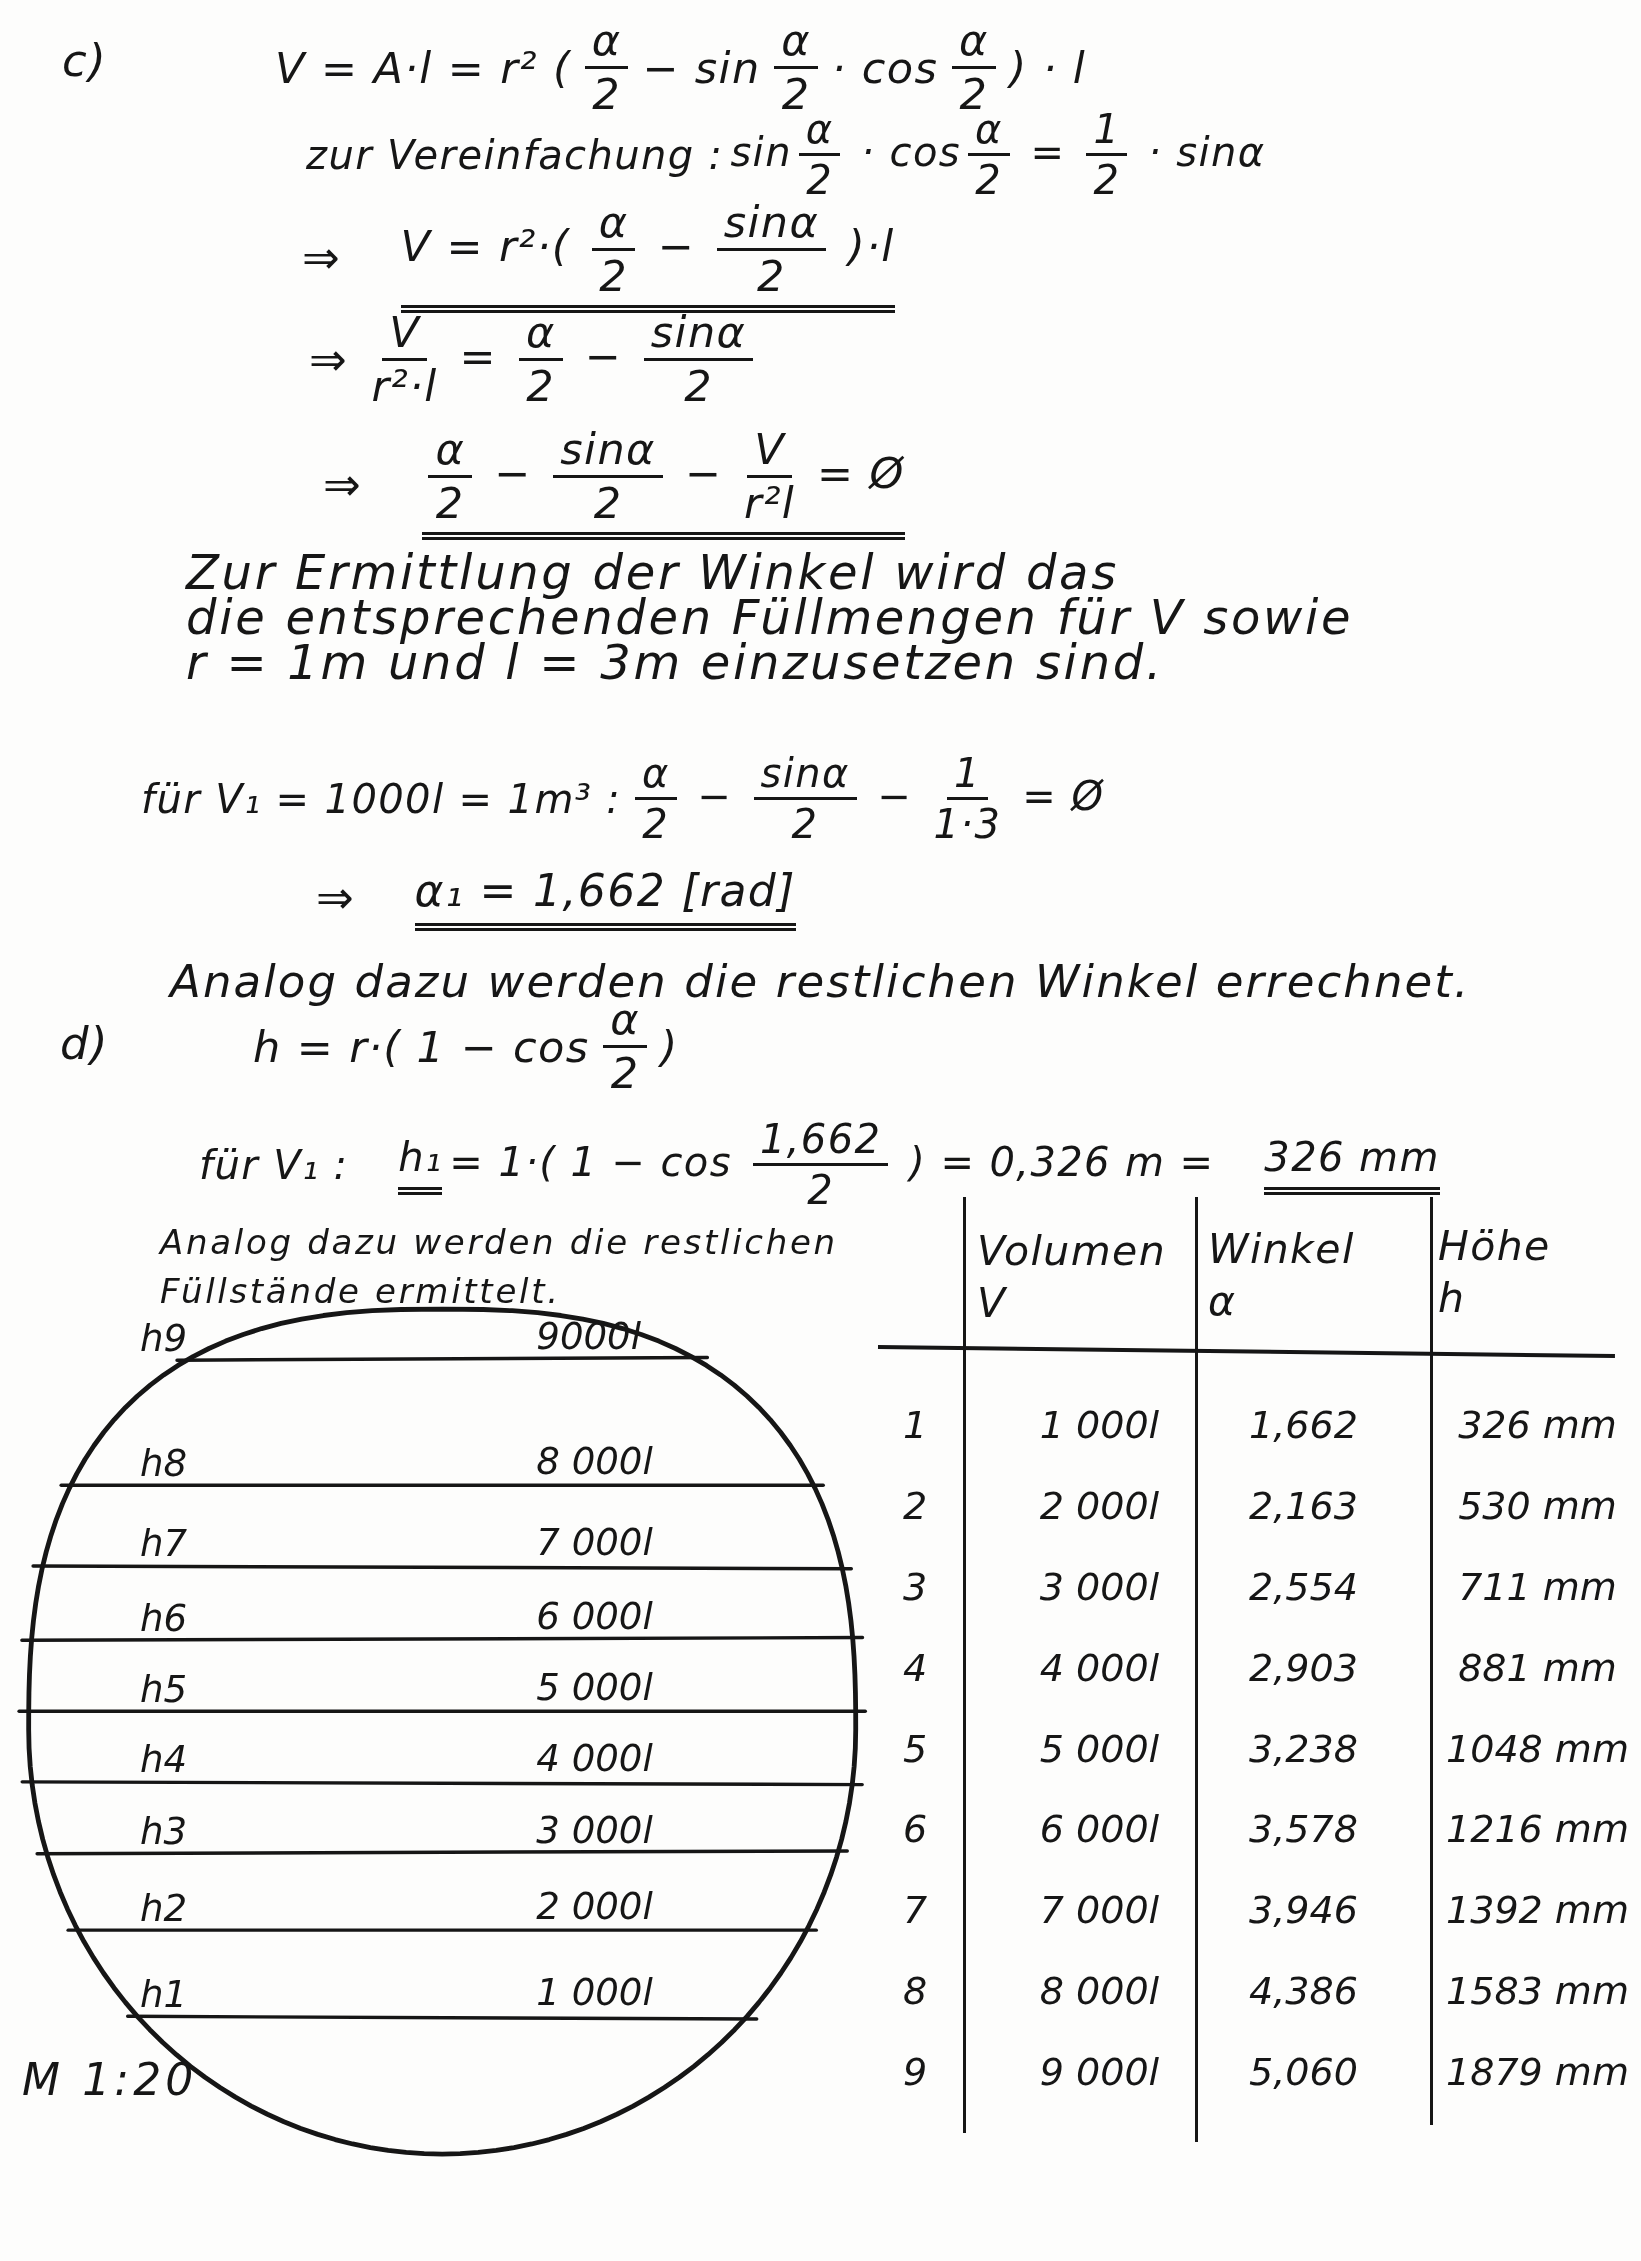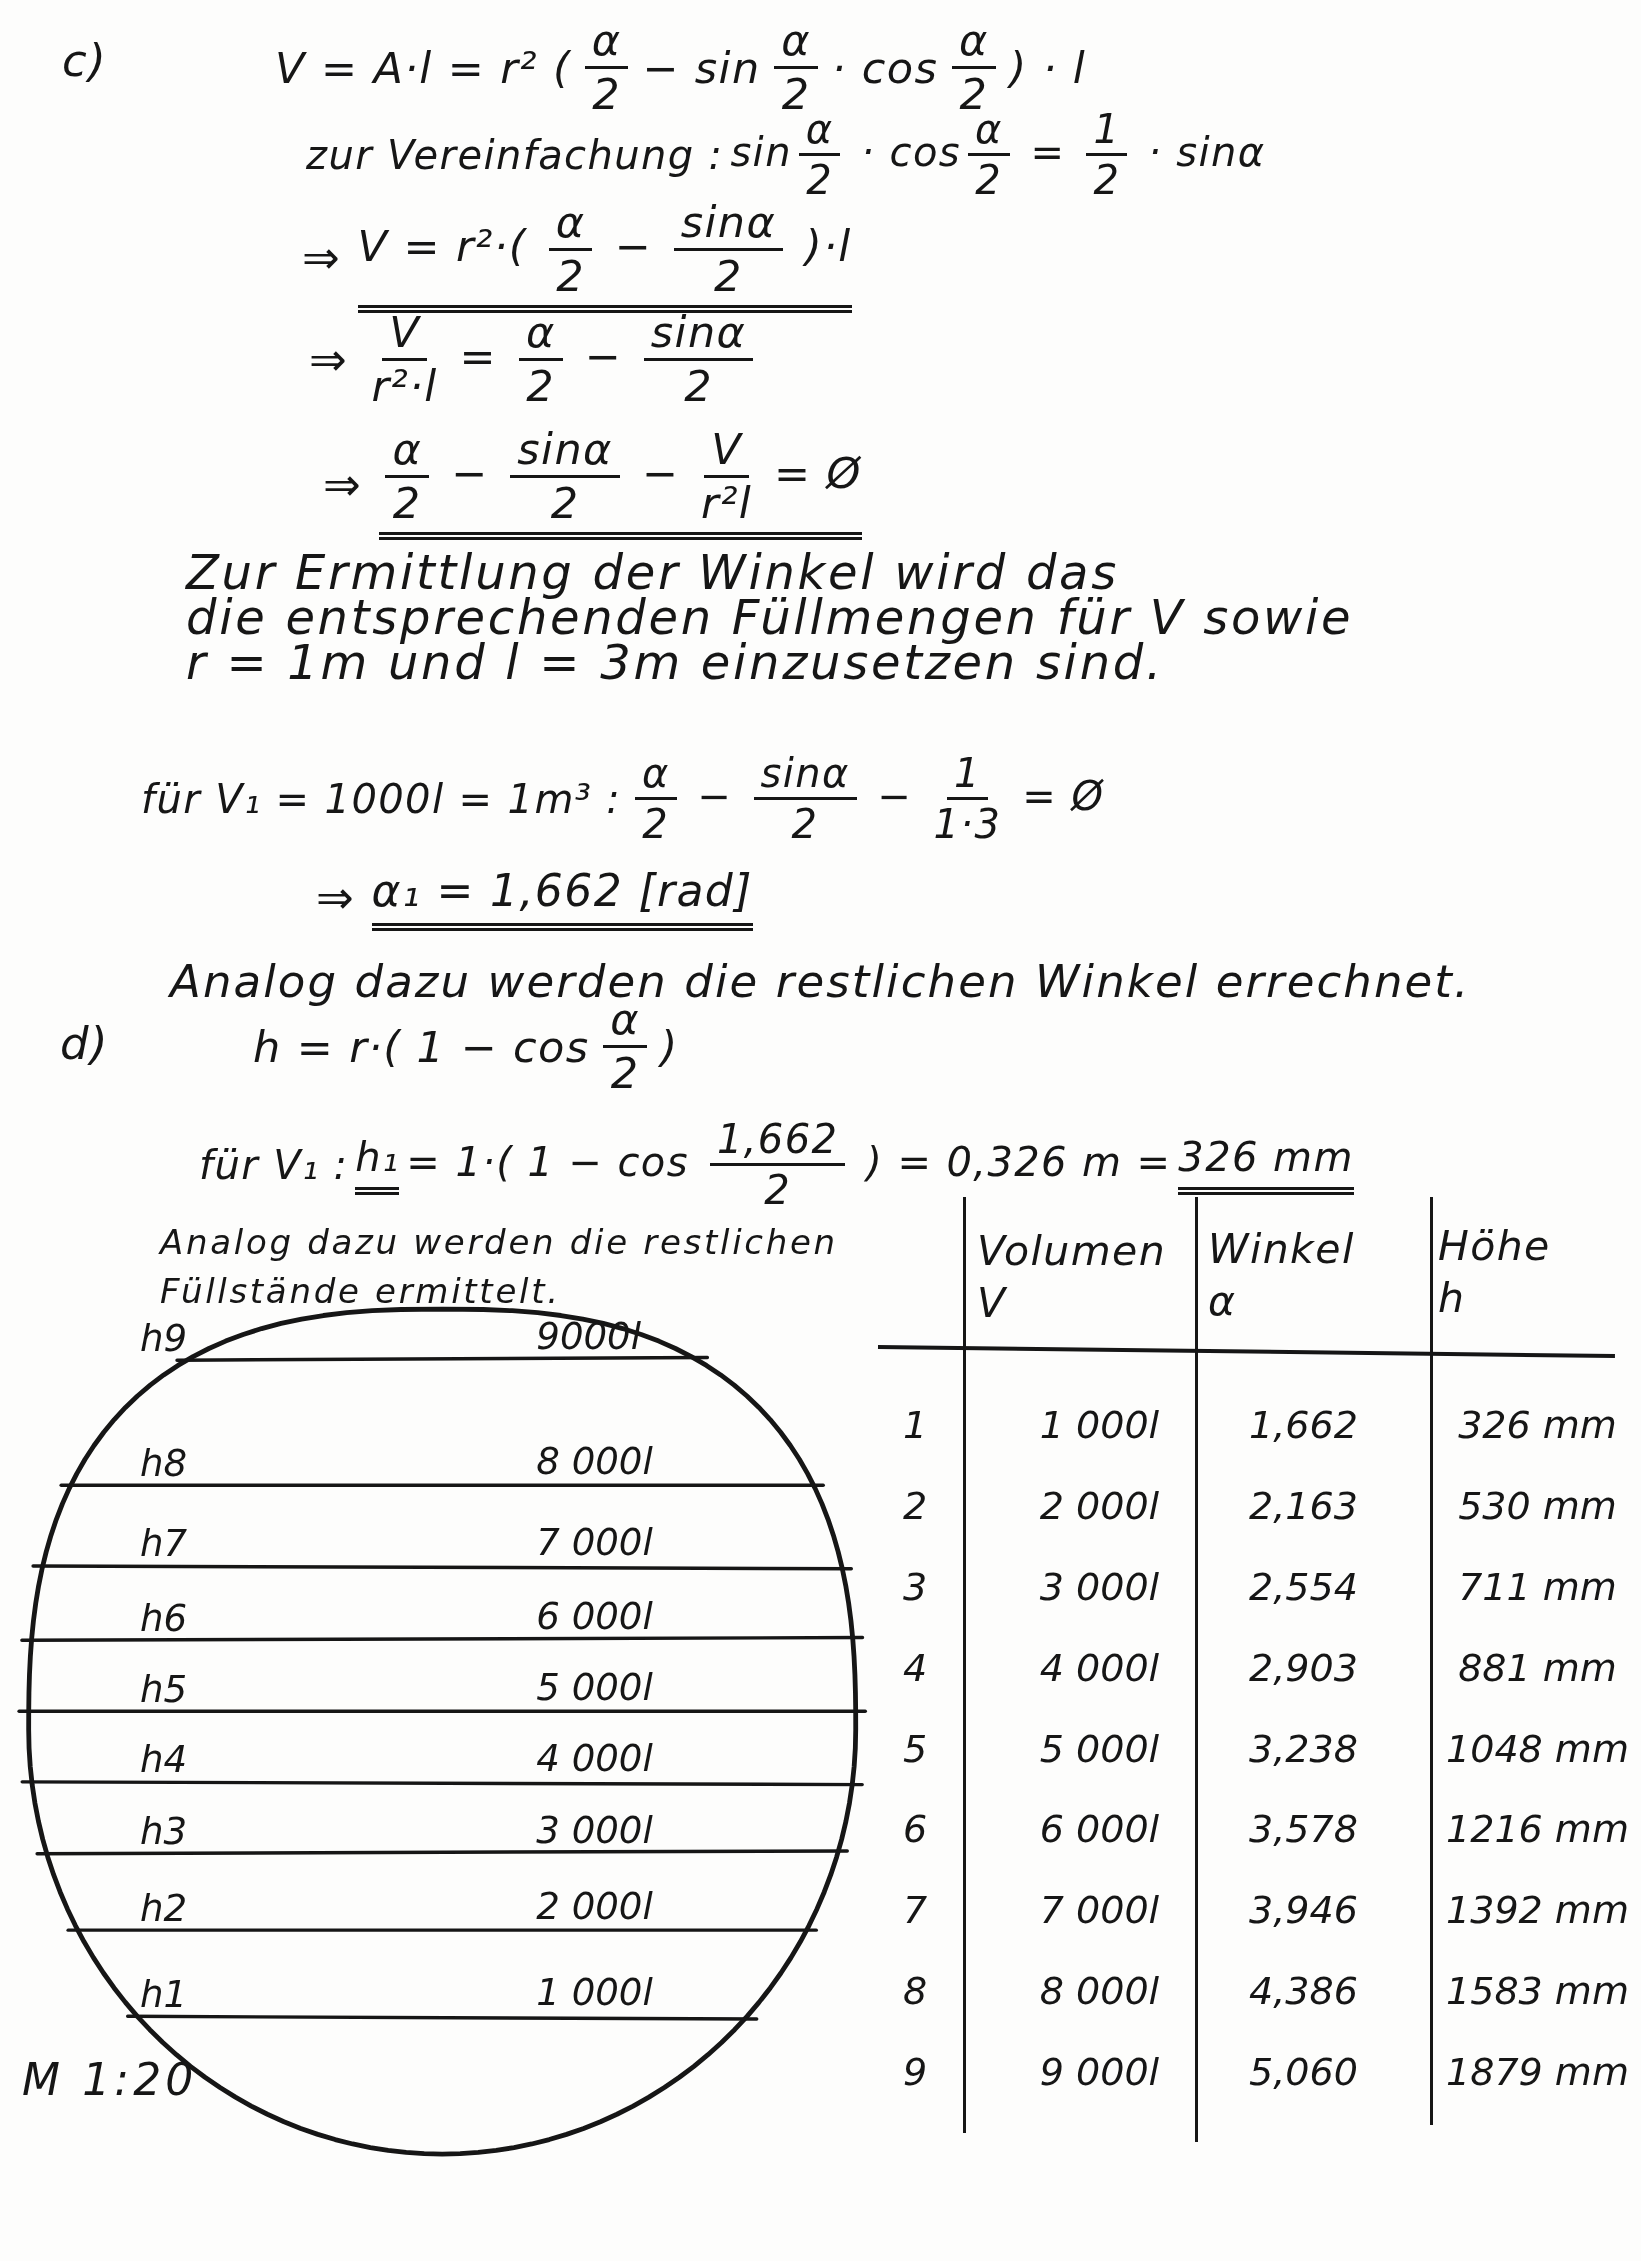--- a/index.html
+++ b/index.html
@@ -9,21 +9,21 @@
     font-family:"DejaVu Sans", sans-serif; font-style:italic; color:#161616;
     overflow:hidden;
   }
   .hw{position:absolute; white-space:nowrap;}
   .frm{display:flex; align-items:center; gap:6.9px; font-size:43px; letter-spacing:1.4px;}
   .frm .arr{font-style:normal; font-size:45px; margin-right:9.6px;}
   
   .fr{display:inline-flex; flex-direction:column; align-items:center; vertical-align:middle; margin:0 6.9px; line-height:1;}
   .fr .nu{border-bottom:3.4px solid #161616; padding:0 6.9px 4.1px; line-height:1;}
   .fr .de{padding-top:4.1px; line-height:1;}
-  .du{border-bottom:8.2px double #161616; padding-bottom:6.9px;}
+  .du{border-bottom:8.2px double #161616; padding-bottom:6.9px;margin-left:43px;}
   .para{font-size:48px; line-height:45px; letter-spacing:2.7px;}
   .para div{white-space:nowrap;}
   
   .htable{position:absolute; left:878px; top:1197px; width:762px; height:983px;}
   .vline{position:absolute; top:0; width:3.4px; background:#161616;}
   .hline{position:absolute; left:0; top:148px; width:737px; height:4.1px; background:#161616; transform:rotate(0.7deg); transform-origin:left center;}
   .hcell{position:absolute; text-align:left; font-size:41px; letter-spacing:1.4px;}
   .trow{position:absolute; left:0; width:762px; height:76px; font-size:38px;}
   .trow span{position:absolute; display:inline-block; text-align:center; white-space:nowrap;}
   .c-idx{left:5.5px;   width:63px;}

